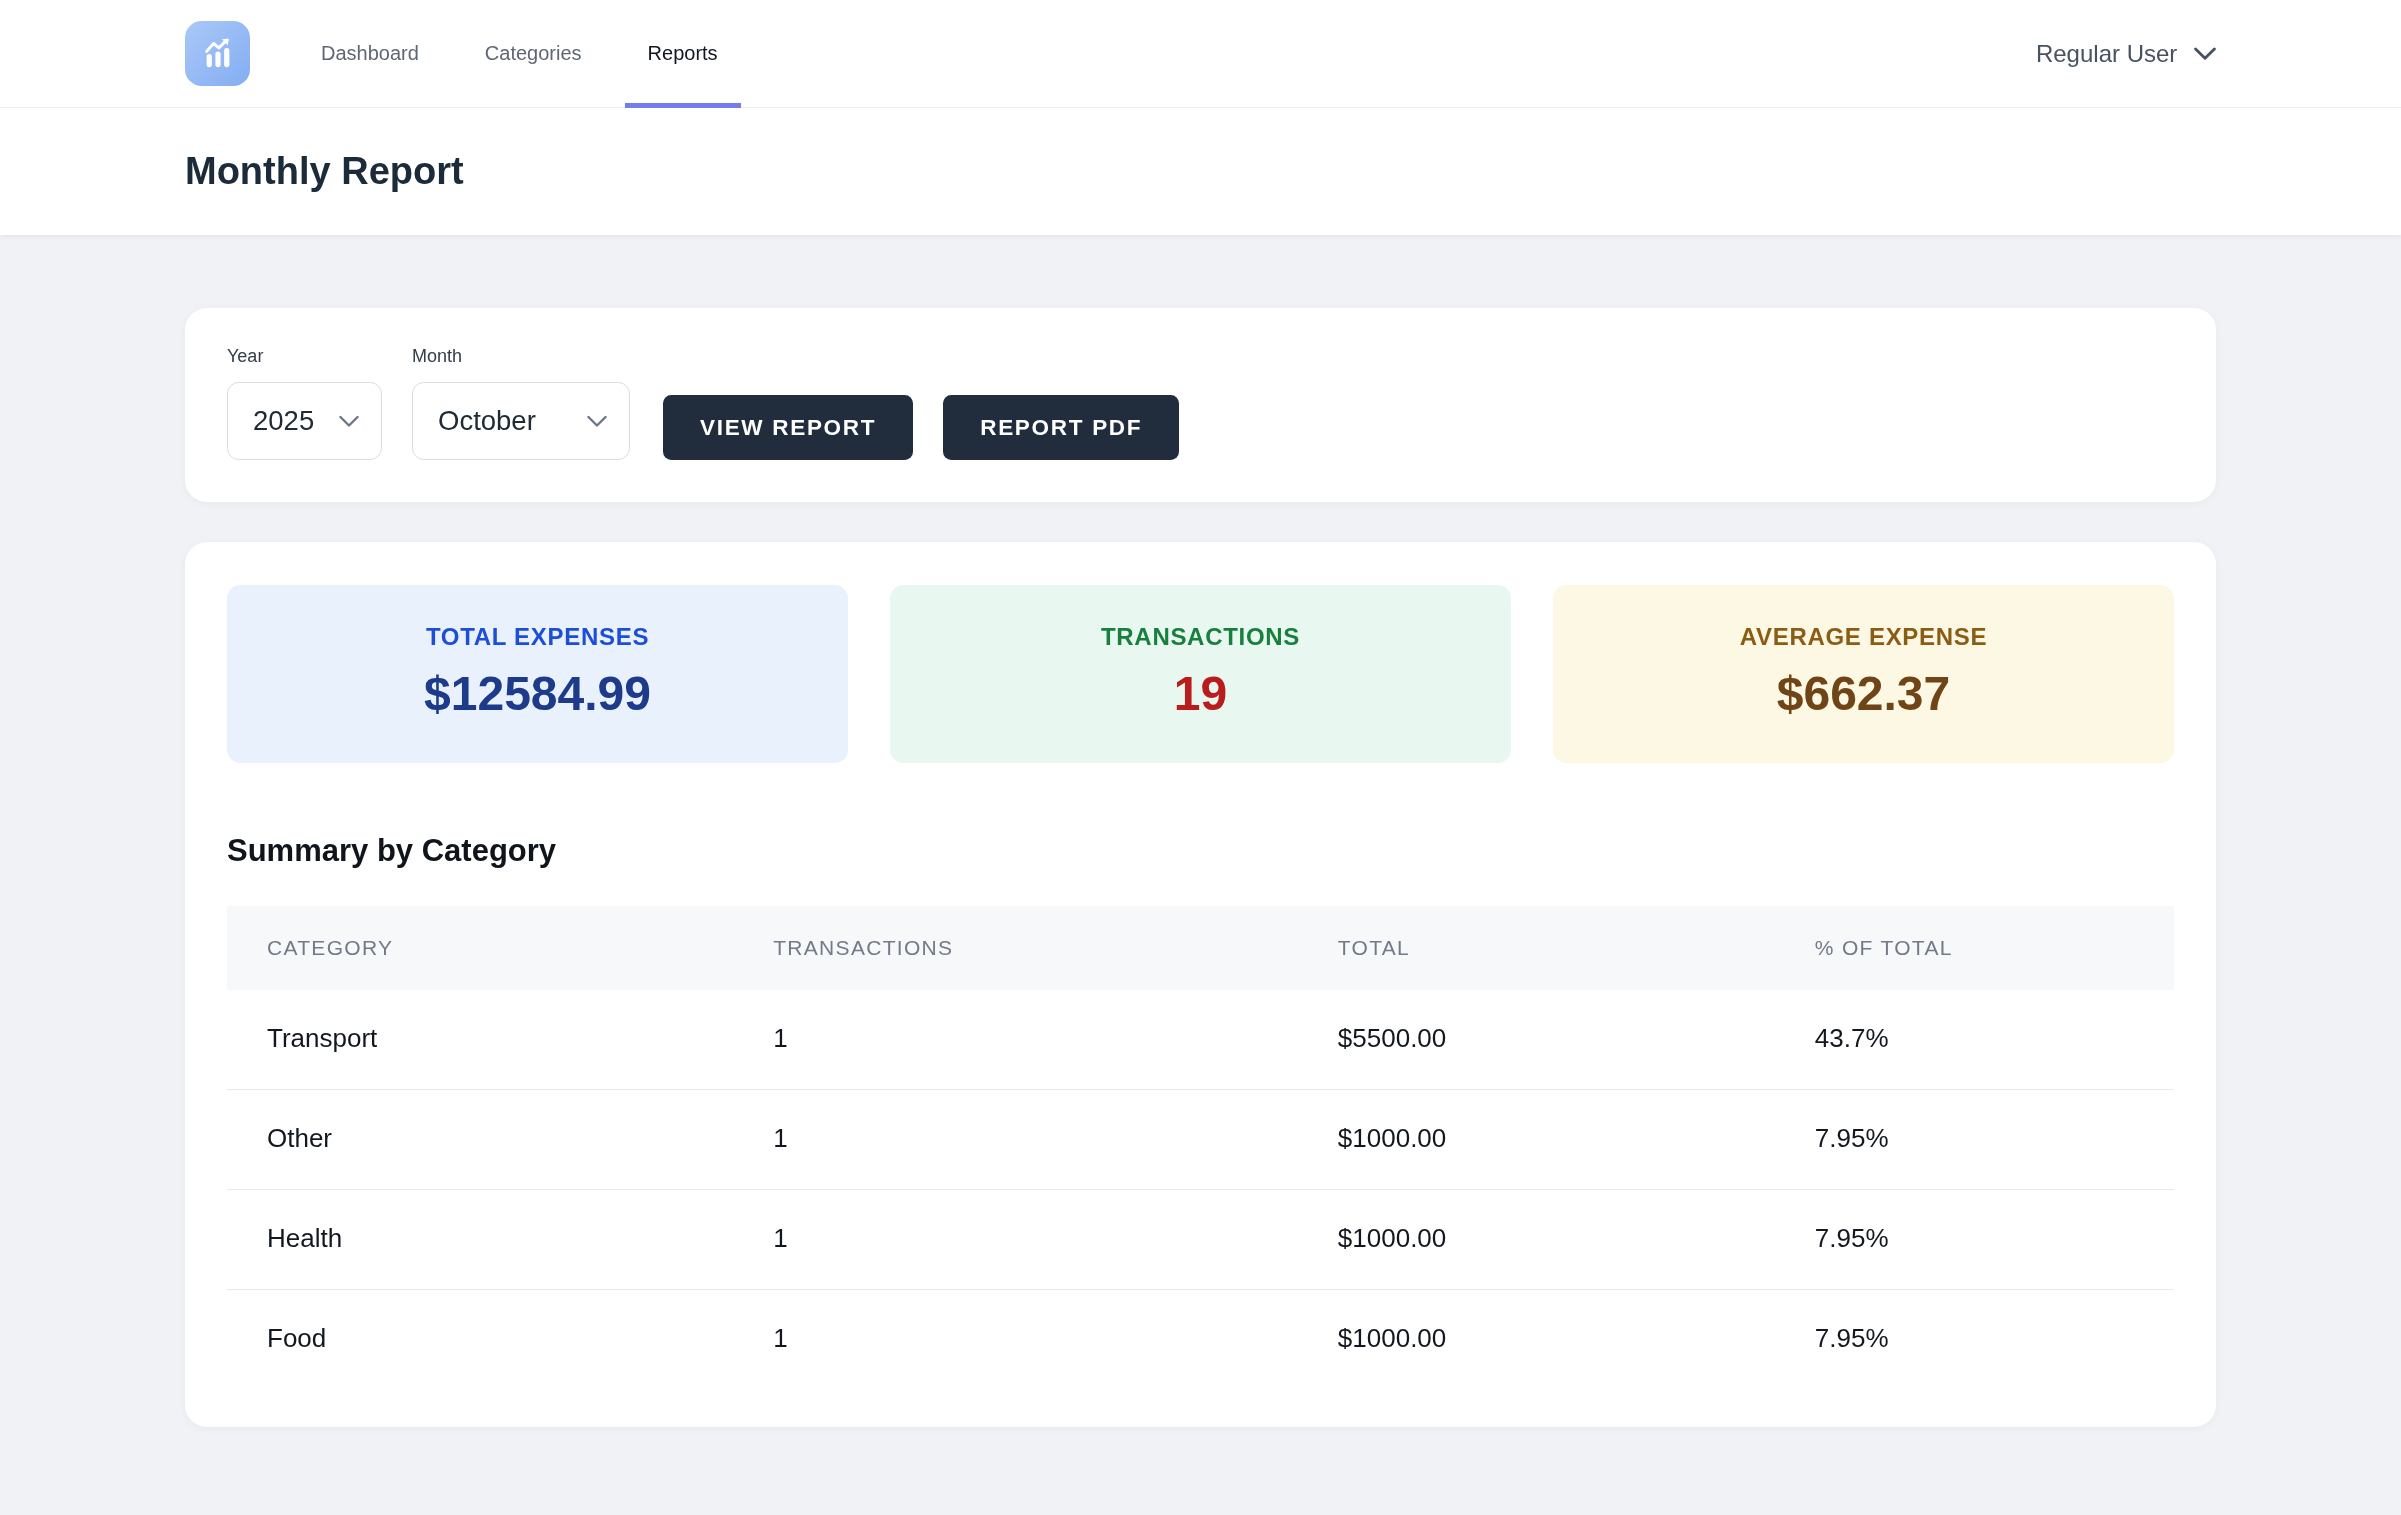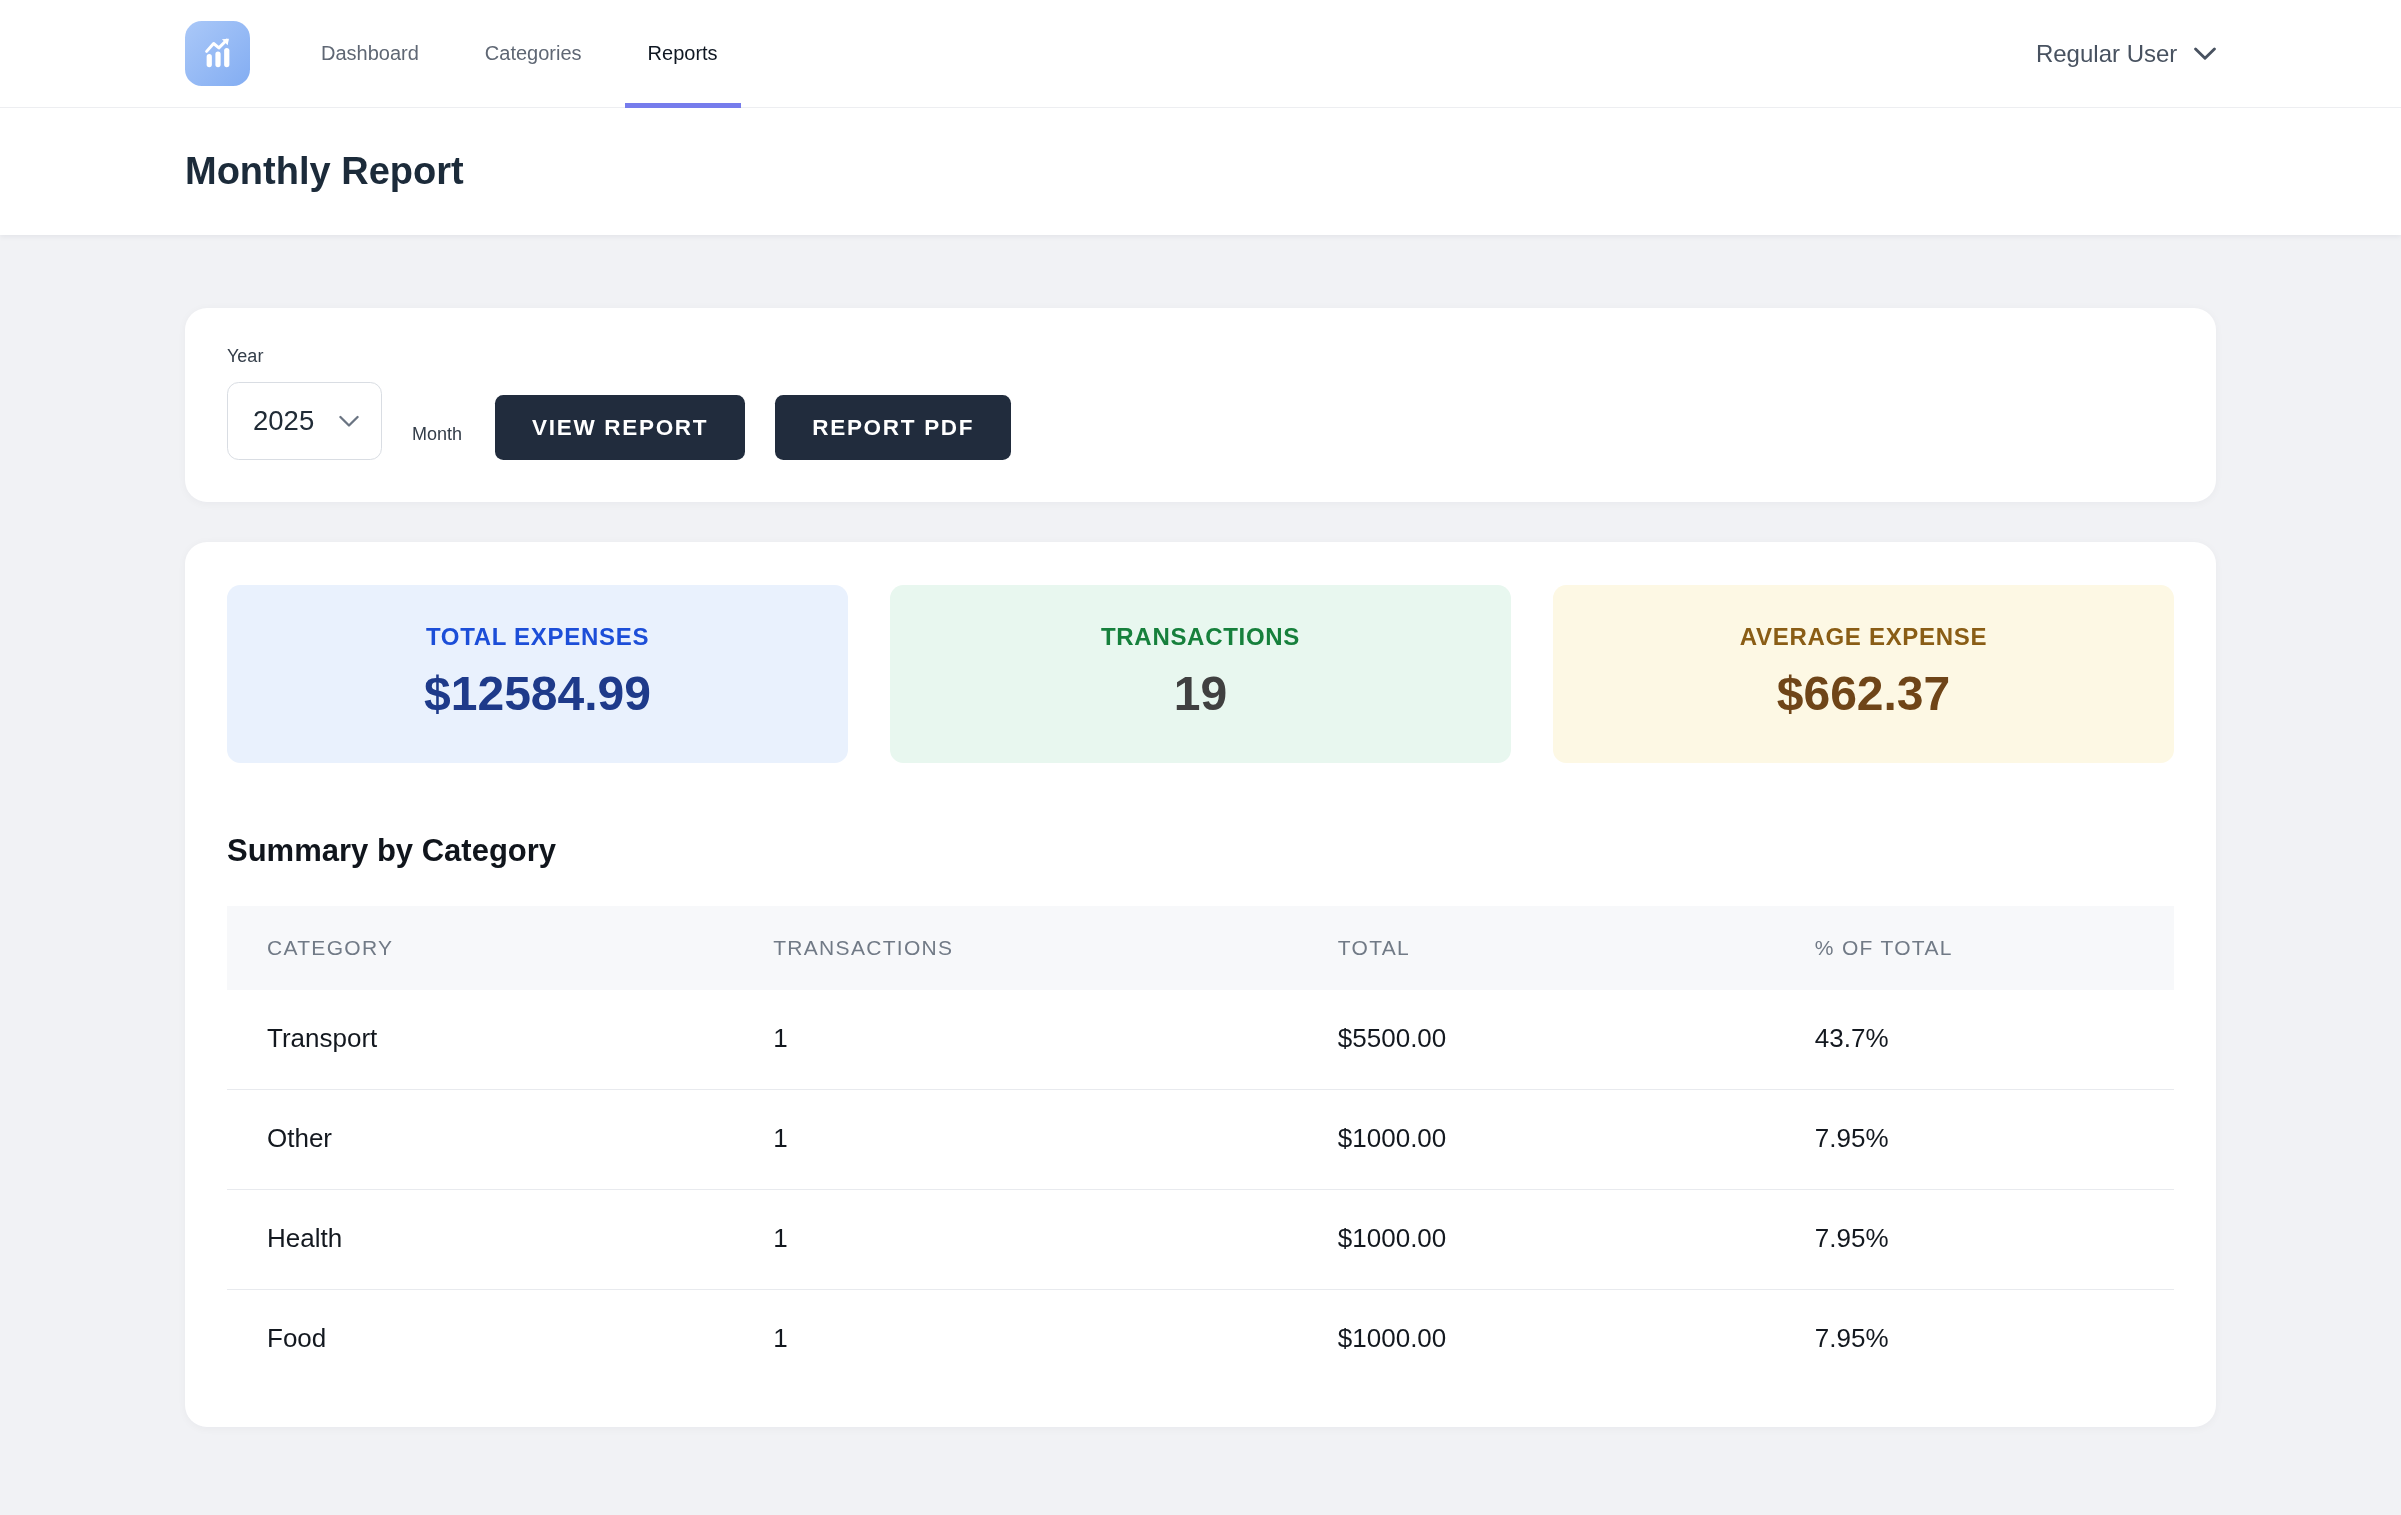--- a/index.html
+++ b/index.html
@@ -120,21 +120,21 @@
     text-align: center;
     padding: 38px 0 42px;
   }
   .stat-label { font-size: 24px; font-weight: 600; letter-spacing: 0.7px; }
   .stat-value { font-size: 48px; font-weight: 700; margin-top: 15px; }
   .stat-blue  { background: #e9f1fd; }
   .stat-blue  .stat-label { color: #1c4ed8; }
   .stat-blue  .stat-value { color: #1e3a8a; }
   .stat-green { background: #e8f7ef; }
   .stat-green .stat-label { color: #16803c; }
-  .stat-green .stat-value { color: #404040; }
+  .stat-green .stat-value { color: #b91c1c; }
   .stat-amber { background: #fdf8e4; }
   .stat-amber .stat-label { color: #8a5d15; }
   .stat-amber .stat-value { color: #6f4518; }
 
   .section-heading { margin-top: 70px; font-size: 31px; font-weight: 700; color: #10151c; }
 
   table.summary { width: 100%; border-collapse: collapse; margin-top: 37px; }
   table.summary th {
     background: #f7f8fa;
     text-align: left;
@@ -205,20 +205,28 @@
         <span class="chevron" style="display:flex;">
           <svg width="20" height="12.5" viewBox="0 0 14 8" fill="none">
             <polyline points="1,1 7,7 13,1" stroke="#6a7482" stroke-width="1.6" stroke-linecap="round" stroke-linejoin="round"></polyline>
           </svg>
         </span>
       </div>
     </div>
 
     <div class="field-group">
       <label class="field-label">Month</label>
+      <div class="select select-month">
+        <span>October</span>
+        <span class="chevron" style="display:flex;">
+          <svg width="20" height="12.5" viewBox="0 0 14 8" fill="none">
+            <polyline points="1,1 7,7 13,1" stroke="#6a7482" stroke-width="1.6" stroke-linecap="round" stroke-linejoin="round"></polyline>
+          </svg>
+        </span>
+      </div>
     </div>
 
     <button class="btn btn-view">VIEW REPORT</button>
     <button class="btn btn-export">REPORT PDF</button>
   </div>
 
   <div class="card report-card">
 
     <div class="stats-row">
       <div class="stat stat-blue">

